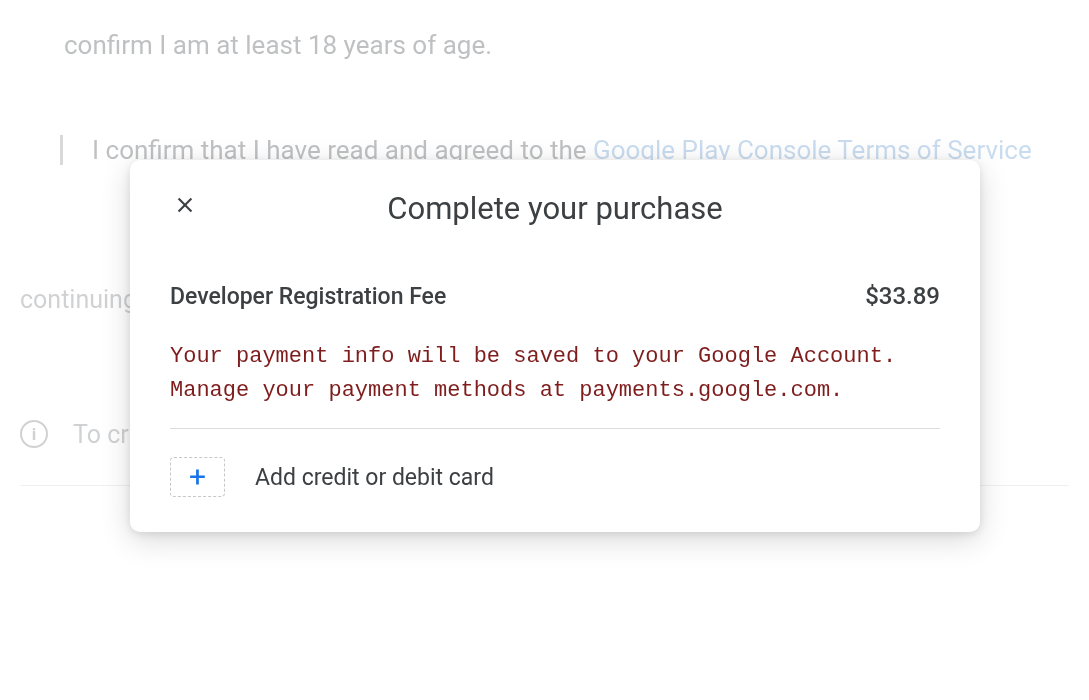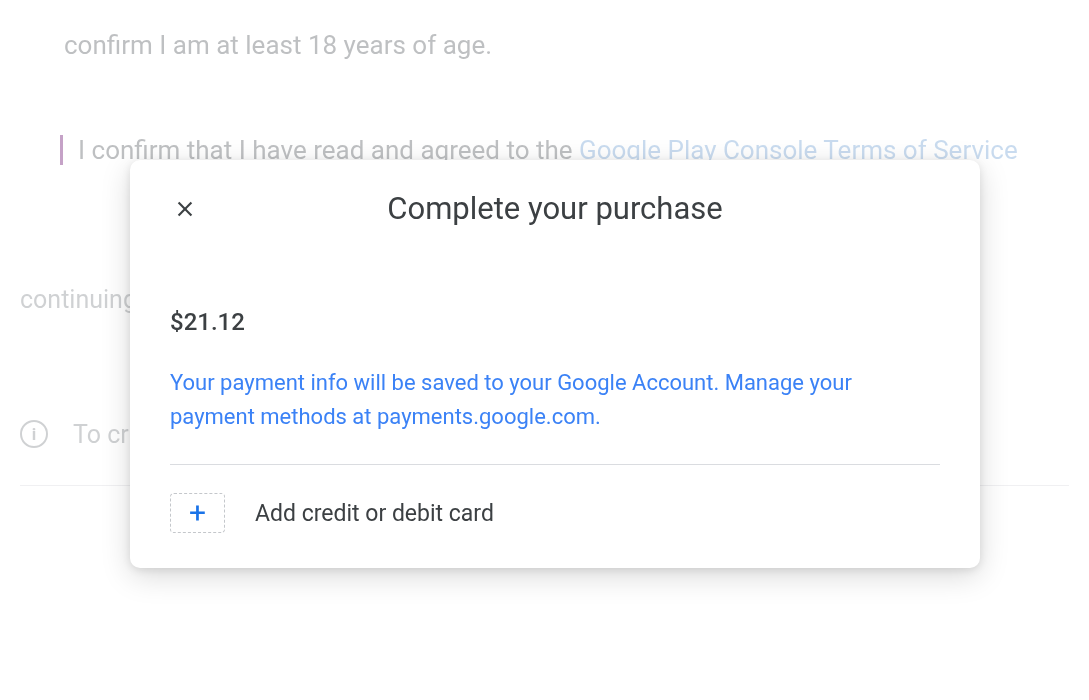--- a/index.html
+++ b/index.html
@@ -34,22 +34,22 @@
       margin-left: 44px;
       margin-top: 10px;
       color: #5f6368;
     }
     
     .bg-text-2 {
       font-size: 26px;
       margin-left: 40px;
       margin-top: 75px;
       color: #5f6368;
-      border-left: 3px solid #701a75;
-      padding-left: 15px;
+      border-left: 3px solid #a3a3a3;
+      padding-left: 29px;
     }
     
     .bg-link {
       color: #7aa8d8;
     }
     
     .bg-text-3 {
       font-size: 25px;
       margin-top: 115px;
       line-height: 1.6;
@@ -95,22 +95,22 @@
       width: 850px;
       background: #fff;
       border-radius: 10px;
       box-shadow: 0 8px 30px rgba(0, 0, 0, 0.15), 0 2px 8px rgba(0, 0, 0, 0.1);
       padding: 30px 40px 35px 40px;
       z-index: 10;
     }
     
     .modal-header {
       display: flex;
-      align-items: center;
-      margin-bottom: 81px;
+      align-items: flex-start;
+      margin-bottom: 55px;
     }
     
     .close-icon {
       width: 30px;
       height: 30px;
       cursor: pointer;
       display: flex;
       align-items: center;
       justify-content: center;
     }
@@ -143,23 +143,24 @@
     }
     
     .fee-amount {
       font-size: 24px;
       font-weight: 500;
       color: #3c4043;
     }
     
     .payment-info {
       font-size: 22px;
-      color: #3b82f6;
+      color: #7f1d1d;
       line-height: 1.55;
-      margin-bottom: 30px;
+      margin-bottom: 20px;
+      font-family: Liberation Mono, monospace;
     }
     
     .divider {
       border-top: 1px solid #dadce0;
       margin-bottom: 28px;
     }
     
     .add-card-row {
       display: flex;
       align-items: center;
@@ -212,21 +213,22 @@
     <div class="close-icon">
       <svg viewBox="0 0 24 24" fill="none" stroke="#3c4043" stroke-width="2.3">
         <line x1="5" y1="5" x2="19" y2="19"></line>
         <line x1="19" y1="5" x2="5" y2="19"></line>
       </svg>
     </div>
     <div class="modal-title">Complete your purchase</div>
   </div>
 
   <div class="fee-row">
-    <div class="fee-amount">$21.12</div>
+    <div class="fee-label">Developer Registration Fee</div>
+    <div class="fee-amount">$33.89</div>
   </div>
 
   <div class="payment-info">Your payment info will be saved to your Google Account. Manage your payment methods at payments.google.com.</div>
 
   <div class="divider"></div>
 
   <div class="add-card-row">
     <div class="add-icon-box">
       <div class="add-icon">+</div>
     </div>

